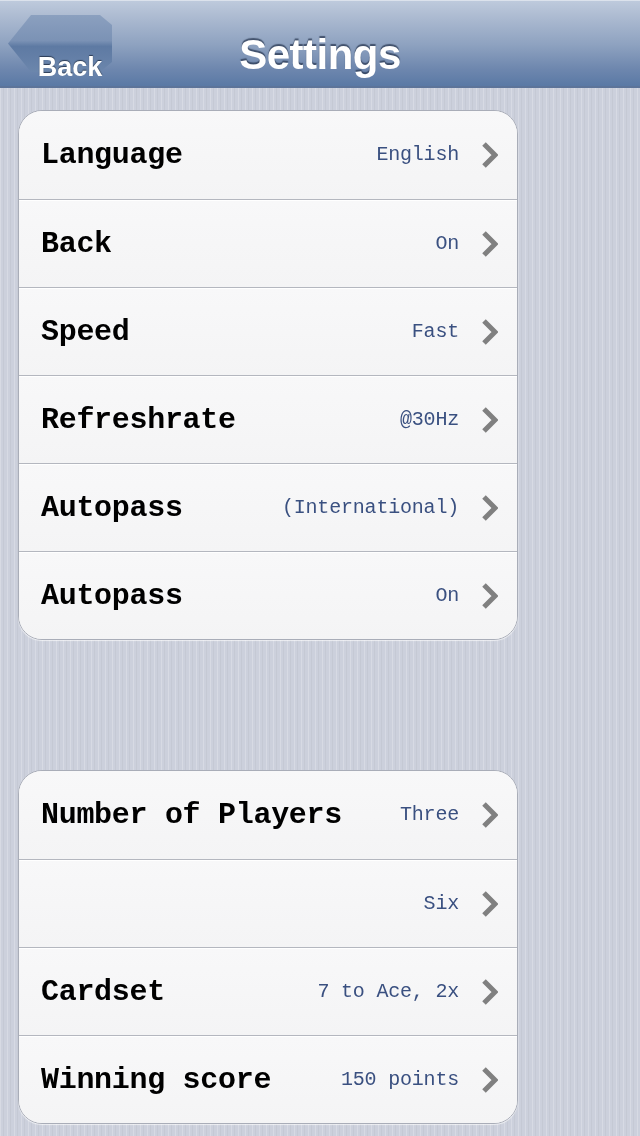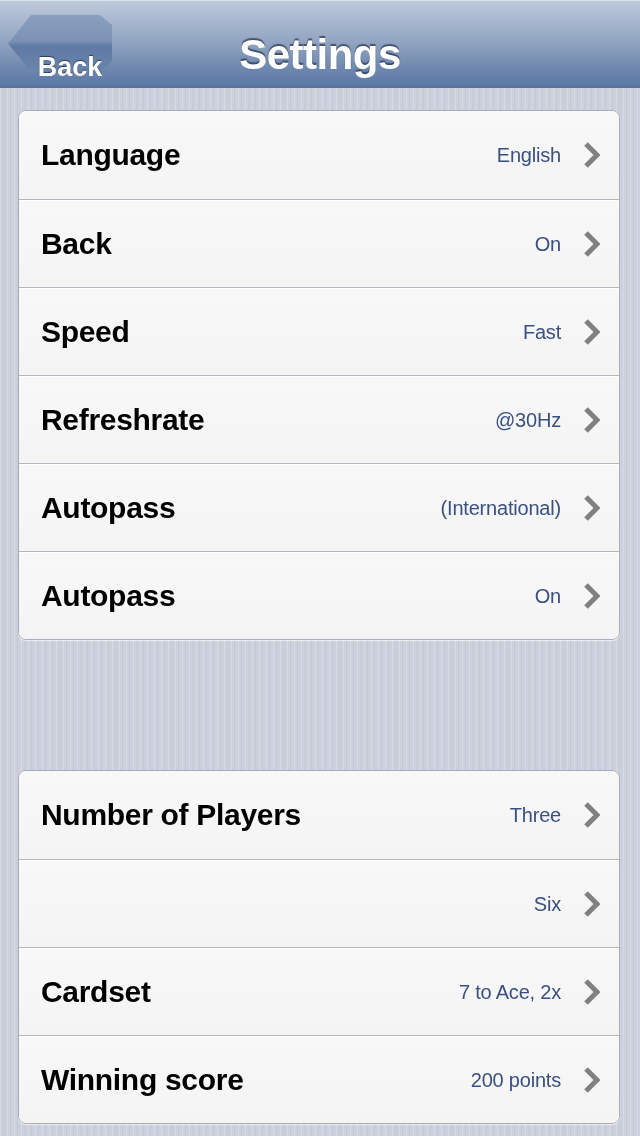--- a/index.html
+++ b/index.html
@@ -110,27 +110,28 @@
     font-weight: bold;
     color: #ffffff;
     text-shadow: 0 -1px 1px rgba(30,42,62,0.8);
     margin-top: 24px;
   }
 
   
   .card {
     position: absolute;
     left: 18px;
-    width: 602px;
+    width: 500px;
     background: #f6f6f7;
     border: 1px solid #a9adb8;
-    border-radius: 8px;
+    border-radius: 24px;
     box-sizing: border-box;
     overflow: hidden;
     box-shadow: 0 1px 1px rgba(255,255,255,0.65);
+    font-family: Liberation Mono, monospace;
   }
   #card-general { top: 110px; }
   #card-game    { top: 770px; }
 
   .row {
     position: relative;
     height: 88px;
     box-sizing: border-box;
     background: linear-gradient(to bottom, #f8f8f9 0%, #f4f4f5 100%);
     cursor: pointer;
@@ -273,21 +274,21 @@
           <div class="row-label">Cardset</div>
           <div class="row-value">7 to Ace, 2x</div>
           <div class="row-chevron">
             <svg width="16" height="26" viewBox="0 0 16 26" xmlns="http://www.w3.org/2000/svg">
               <path d="M2 2 L13 13 L2 24" fill="none" stroke="#808080" stroke-width="5" stroke-linecap="butt" stroke-linejoin="miter"></path>
             </svg>
           </div>
         </div>
         <div class="row">
           <div class="row-label">Winning score</div>
-          <div class="row-value">200 points</div>
+          <div class="row-value">150 points</div>
           <div class="row-chevron">
             <svg width="16" height="26" viewBox="0 0 16 26" xmlns="http://www.w3.org/2000/svg">
               <path d="M2 2 L13 13 L2 24" fill="none" stroke="#808080" stroke-width="5" stroke-linecap="butt" stroke-linejoin="miter"></path>
             </svg>
           </div>
         </div>
       </div>
   </div>
 
 </div>

